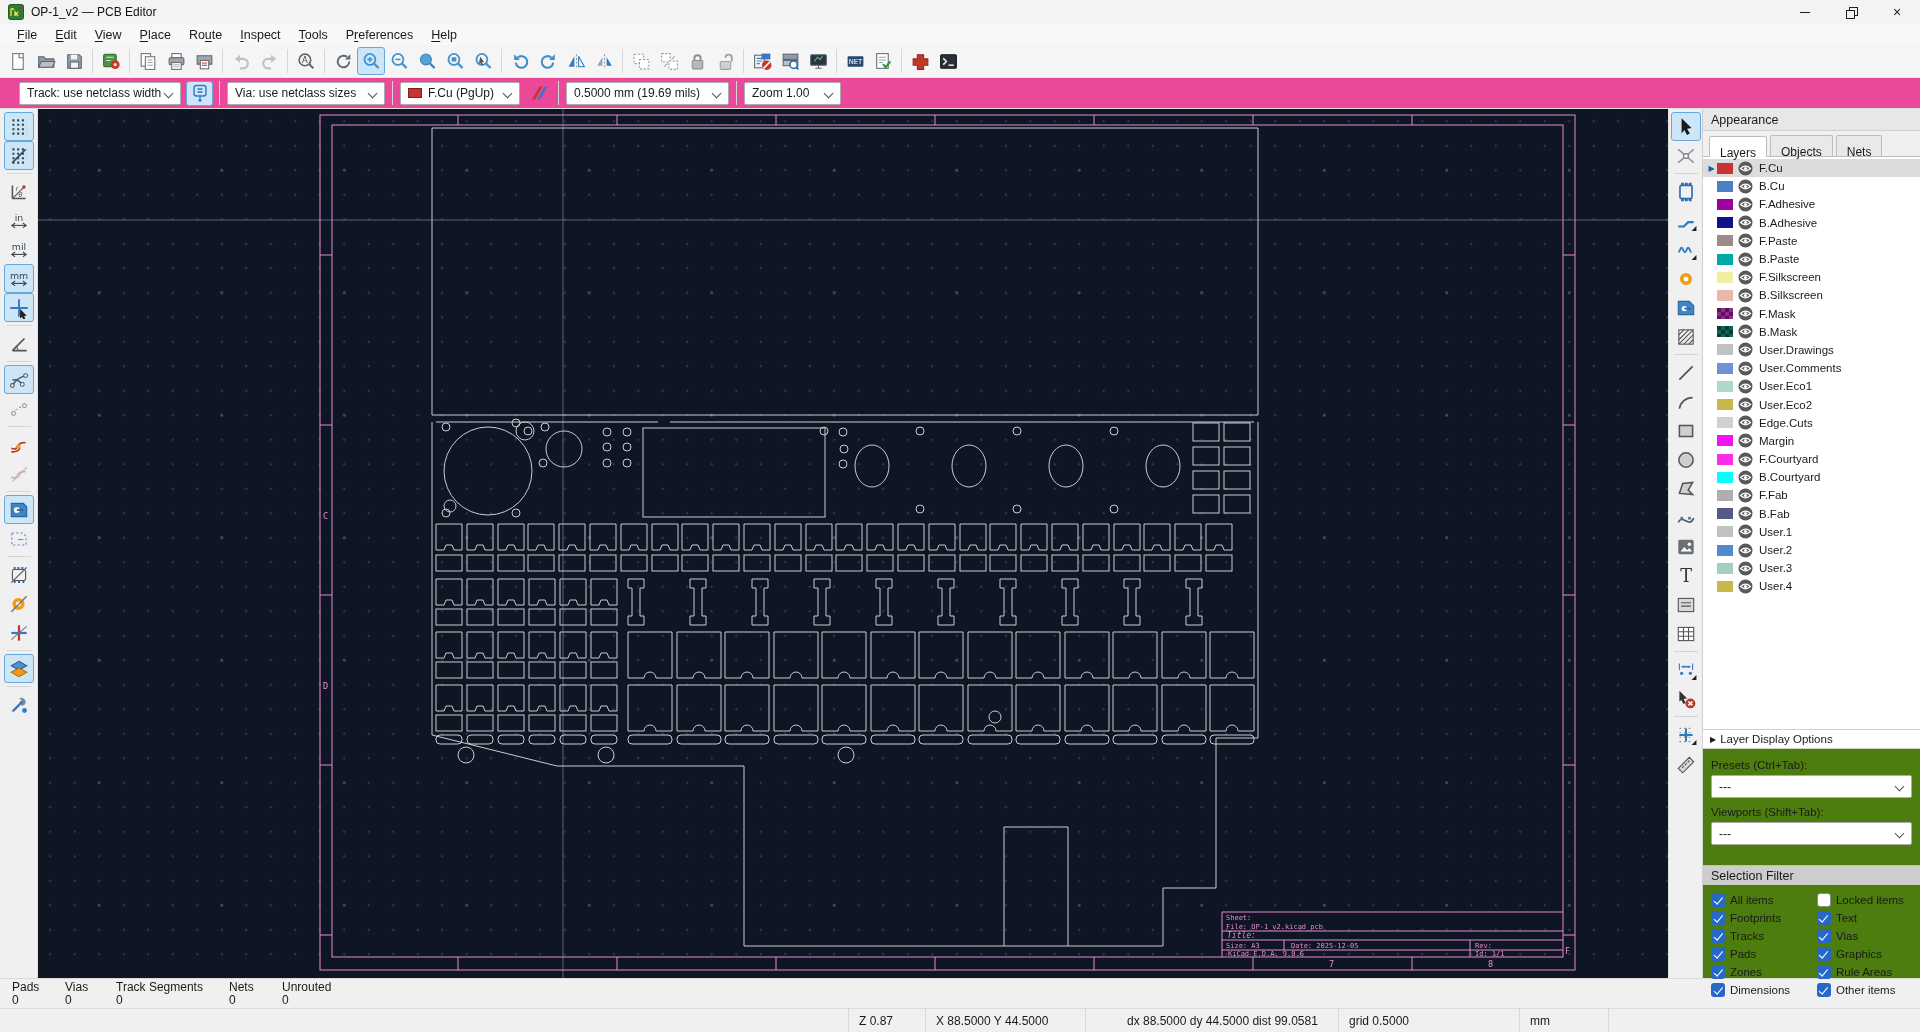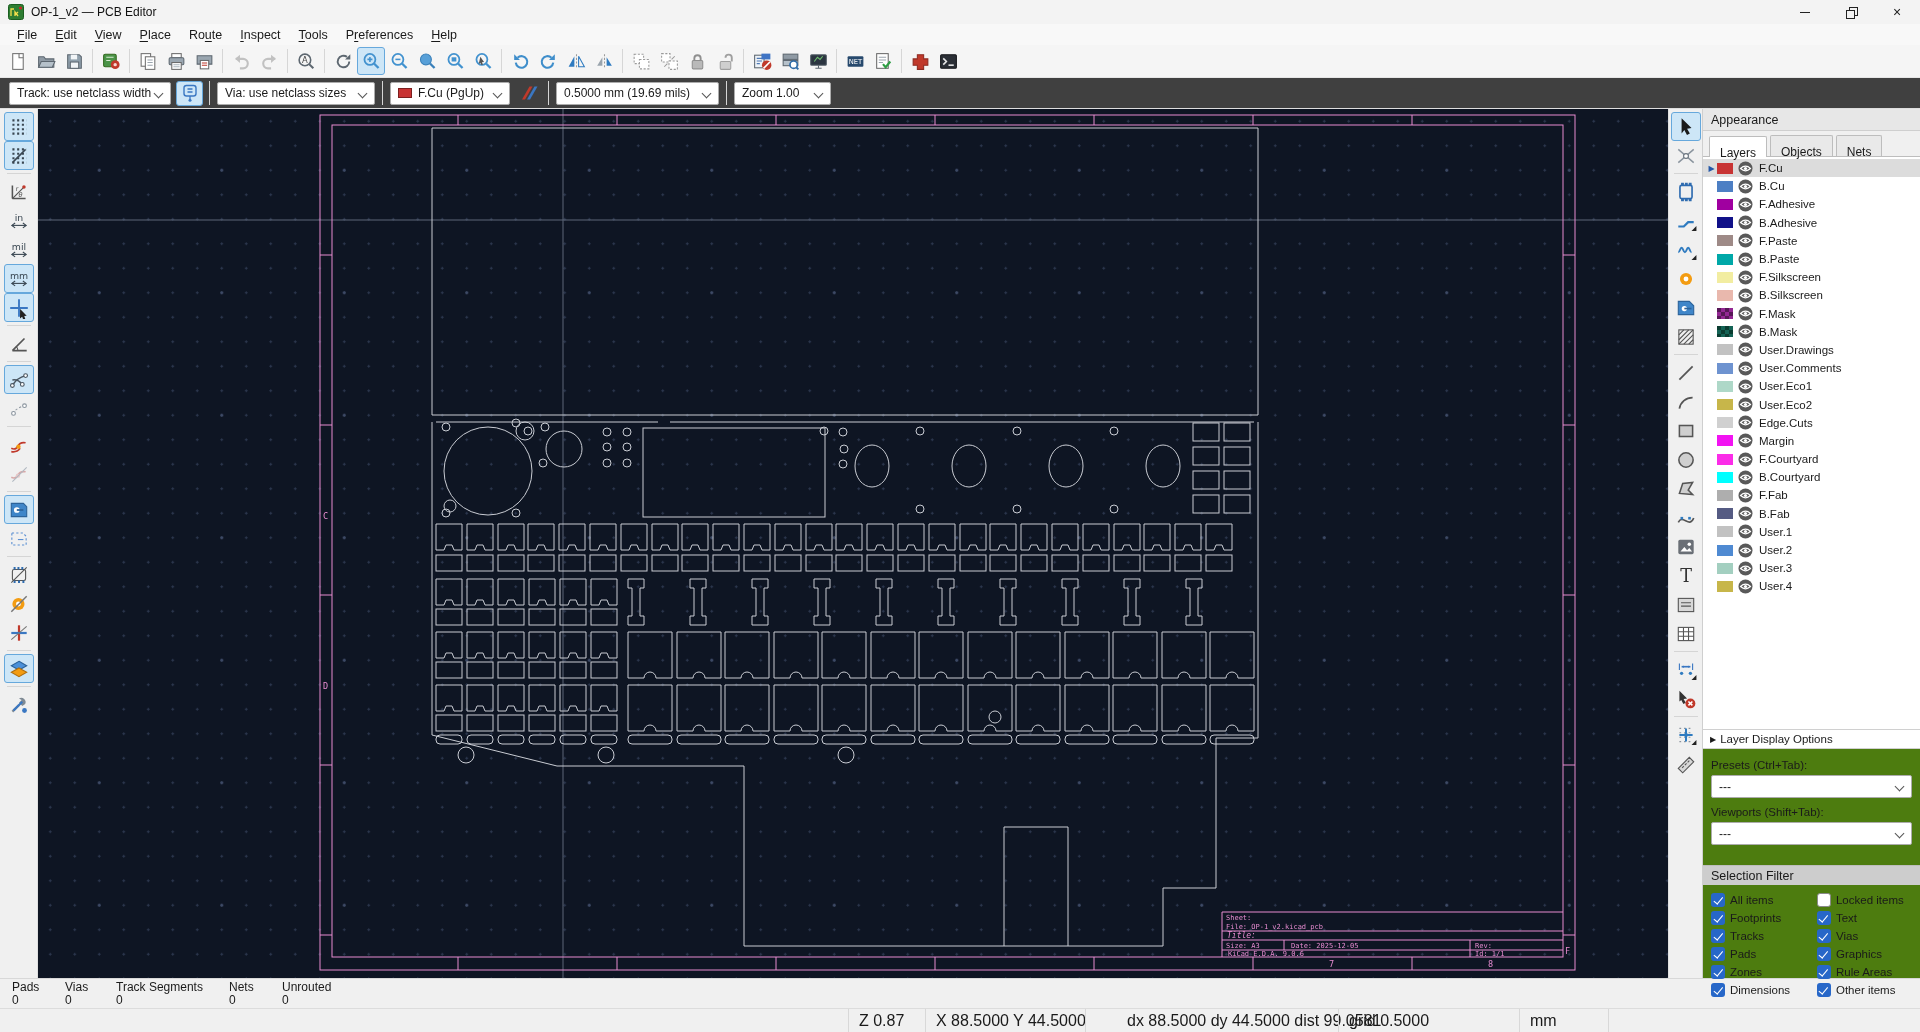--- a/index.html
+++ b/index.html
@@ -20,21 +20,21 @@
   .menubar{height:21px;background:#f8f8f8;display:flex;align-items:center;padding-left:8px}
   .menu-item{padding:2px 9px;font-size:12.5px}
   .menu-item u{text-underline-offset:2px}
   
   .toolbar{height:33px;background:#f5f5f5;display:flex;align-items:center;padding:0 4px;border-bottom:1px solid #e6e6e6}
   .tbtn{width:28px;height:28px;display:flex;align-items:center;justify-content:center;border-radius:3px;border:1px solid transparent;flex:none}
   .tbtn svg{width:21px;height:21px}
   .tbtn.active{background:#cde6f7;border-color:#66a8dc}
   .tbtn.disabled{opacity:.9}
   .tsep{width:1px;height:24px;background:#d6d6d6;margin:0 4px;flex:none}
-  .toolbar2{height:31px;background:#404040;display:flex;align-items:center;padding:0 6px;border-bottom:1px solid #dedede}
+  .toolbar2{height:31px;background:#ec4899;display:flex;align-items:center;padding:0 16px;border-bottom:1px solid #dedede}
   .dd{height:23px;background:#fff;border:1px solid #acacac;border-radius:2px;display:flex;align-items:center;padding:0 22px 0 7px;position:relative;font-size:12px;margin:0 3px;flex:none;white-space:nowrap}
   .dd::after{content:"";position:absolute;right:8px;top:7px;width:6px;height:6px;border-right:1.4px solid #555;border-bottom:1.4px solid #555;transform:rotate(45deg)}
   .swatch{width:14px;height:10px;border:1px solid #7c2020;margin-right:6px;flex:none}
   .tool2-btn{width:27px;height:25px;display:flex;align-items:center;justify-content:center;border-radius:3px;border:1px solid transparent;margin:0 2px}
   .tool2-btn svg{width:20px;height:20px}
   .tool2-btn.active{background:#cde6f7;border-color:#66a8dc}
   
   .main{display:flex;height:869px}
   .side-toolbar{background:#f0f0f0;display:flex;flex-direction:column;align-items:center;padding-top:3px}
   .side-toolbar.left{width:38px;border-right:1px solid #e0e0e0}
@@ -70,21 +70,21 @@
   .cb{display:flex;align-items:center;gap:5px;font-size:11.5px;white-space:nowrap}
   .cb-box{width:14px;height:14px;border-radius:3px;position:relative;flex:none}
   .cb-box.checked{background:#2767c8}
   .cb-box.checked::after{content:"";position:absolute;left:4.5px;top:1.8px;width:3.6px;height:7.5px;border-right:1.6px solid #fff;border-bottom:1.6px solid #fff;transform:rotate(40deg)}
   .cb-box.un{background:#fff;border:1px solid #8a8a8a}
   
   .statusbar{height:30px;background:#f0f0f0;border-top:1px solid #d8d8d8;display:flex;padding-left:12px}
   .status-field{display:flex;flex-direction:column;justify-content:center;font-size:12px}
   .status-field .lab{line-height:14px}
   .status-field .val{line-height:13px}
-  .infobar{height:24px;background:#f0f0f0;border-top:1px solid #dcdcdc;display:flex;align-items:stretch;font-size:16px}
+  .infobar{height:24px;background:#f0f0f0;border-top:1px solid #dcdcdc;display:flex;align-items:stretch;font-size:12px}
   .info-spacer{width:848px;flex:none}
   .info-cell{display:flex;align-items:center;padding-left:10px;border-left:1px solid #d8d8d8;flex:none;white-space:nowrap}
   .info-tail{flex:1;border-left:1px solid #d8d8d8}
 </style>
 </head>
 <body>
 
 <div class="titlebar">
   <span class="app-icon">
     <svg width="16" height="16" viewBox="0 0 16 16">

